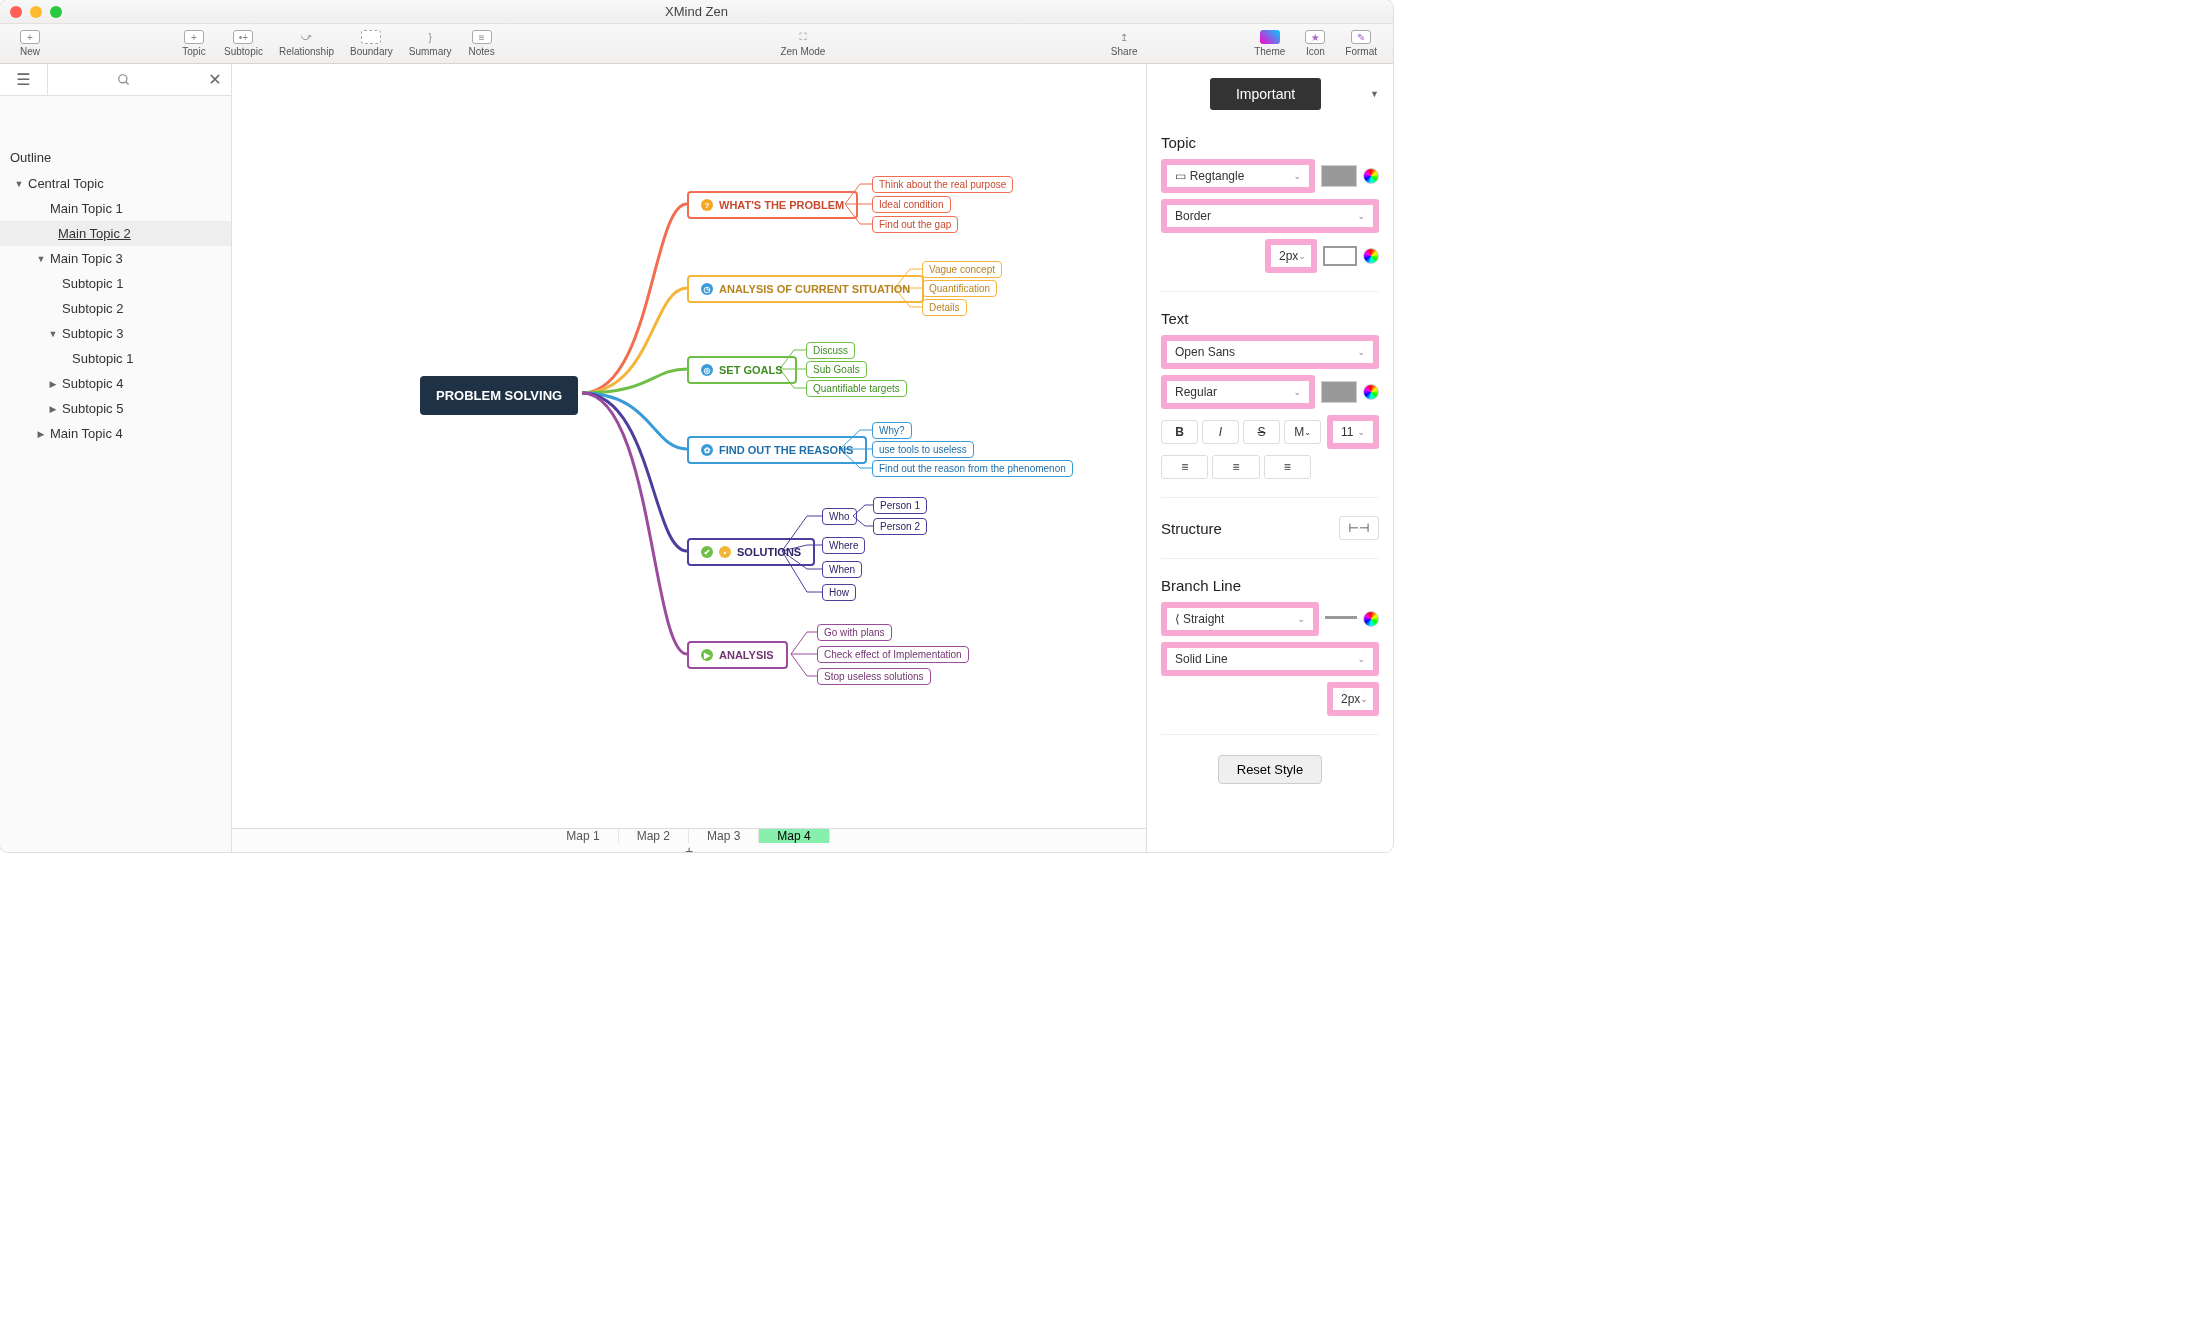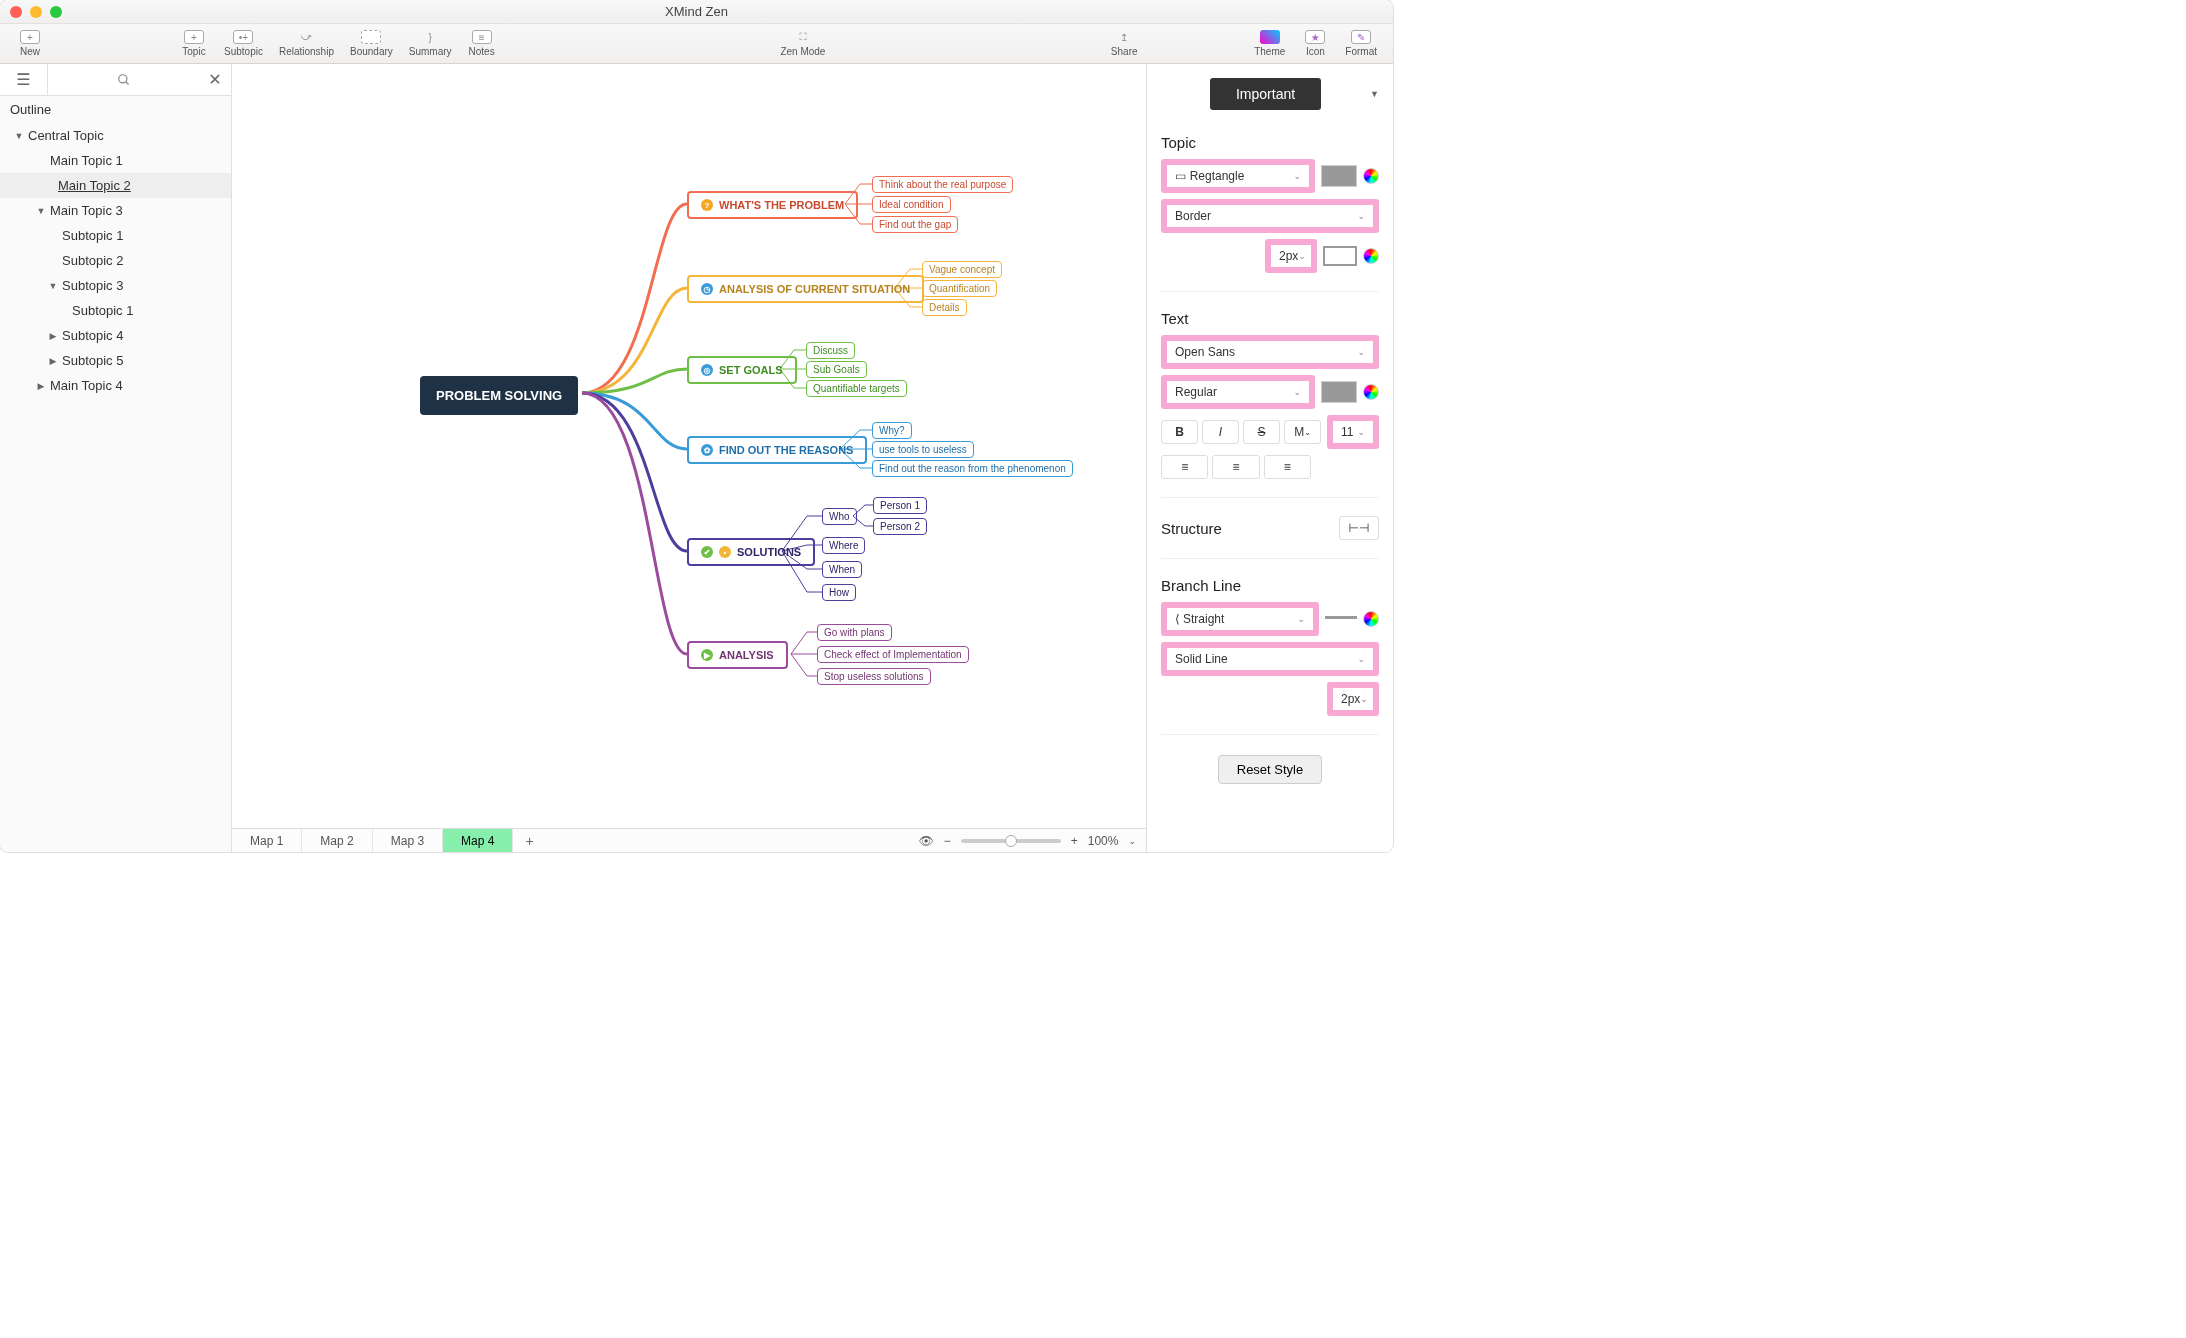--- a/index.html
+++ b/index.html
@@ -22,21 +22,21 @@
 .tb-group { display: flex; }
 .toolbar-flex { flex: 1; }
 
 
 .main { display: flex; height: calc(100% - 64px); }
 .left-panel { width: 232px; border-right: 1px solid #e0e0e0; background: #fafafa; display: flex; flex-direction: column; }
 .left-top { height: 32px; display: flex; align-items: center; border-bottom: 1px solid #e0e0e0; background: #fff; }
 .left-top-seg { flex: 0 0 48px; display: flex; align-items: center; justify-content: center; border-right: 1px solid #e0e0e0; height: 100%; color: #666; }
 .left-top-search { flex: 1; display: flex; align-items: center; justify-content: center; color: #888; }
 .left-top-close { flex: 0 0 32px; display: flex; align-items: center; justify-content: center; color: #666; }
-.outline-header { padding: 6px 10px; font-size: 13px; color: #333; }
+.outline-header { padding: 6px 10px; font-size: 13px; color: #333; margin-top: 48px; }
 .outline-tree { font-size: 13px; color: #333; }
 .outline-row { padding: 5px 4px 5px 0; display: flex; align-items: center; cursor: pointer; }
 .outline-row .toggle { width: 10px; text-align: center; color: #666; font-size: 9px; }
 .outline-row.selected { background: #eee; }
 .indent-0 { padding-left: 14px; }
 .indent-1 { padding-left: 36px; }
 .indent-2 { padding-left: 48px; }
 .indent-3 { padding-left: 58px; }
 .outline-row .toggle.none { visibility: hidden; }
 
@@ -72,21 +72,21 @@
 .rp-swatch { width: 36px; height: 22px; background: #999; border: 1px solid #ccc; }
 .rp-colorwheel { width: 16px; height: 16px; border-radius: 50%; background: conic-gradient(red, yellow, lime, cyan, blue, magenta, red); border: 1px solid #ccc; }
 .rp-small { width: 52px; flex: 0 0 52px; }
 .rp-border-swatch { width: 34px; height: 20px; border: 2px solid #999; background: #fff; }
 .rp-divider { border-top: 1px solid #eee; margin: 18px 0; }
 .rp-btnrow { display: flex; gap: 4px; }
 .rp-tbtn { flex: 1; border: 1px solid #ddd; border-radius: 3px; height: 24px; display: flex; align-items: center; justify-content: center; cursor: pointer; font-size: 12px; }
 .reset { border: 1px solid #ccc; border-radius: 4px; padding: 6px 18px; font-size: 13px; display: block; margin: 20px auto 0; cursor: pointer; }
 
 
-.bottom-bar { position: absolute; bottom: 0; left: 232px; right: 247px; height: 24px; border-top: 1px solid #ddd; display: flex; align-items: center; background: #fcfcfc; }
+.bottom-bar { position: absolute; bottom: 0; left: 232px; right: 247px; height: 24px; border-top: 1px solid #ddd; display: flex; align-items: center; background: #fcfcfc; flex-direction: column; }
 .map-tab { padding: 0 18px; height: 100%; display: flex; align-items: center; font-size: 12px; color: #555; border-right: 1px solid #e5e5e5; cursor: pointer; }
 .map-tab.active { background: #86efac; color: #000; }
 .map-add { padding: 0 12px; font-size: 14px; color: #666; cursor: pointer; }
 .bottom-right { margin-left: auto; display: flex; align-items: center; gap: 10px; padding-right: 10px; font-size: 12px; color: #555; }
 .zoom-slider { width: 100px; height: 4px; background: #ccc; border-radius: 2px; position: relative; }
 .zoom-thumb { position: absolute; top: -4px; left: 50%; width: 12px; height: 12px; background: #fff; border: 1px solid #aaa; border-radius: 50%; transform: translateX(-50%); }
 </style>
 </head>
 <body>
 

